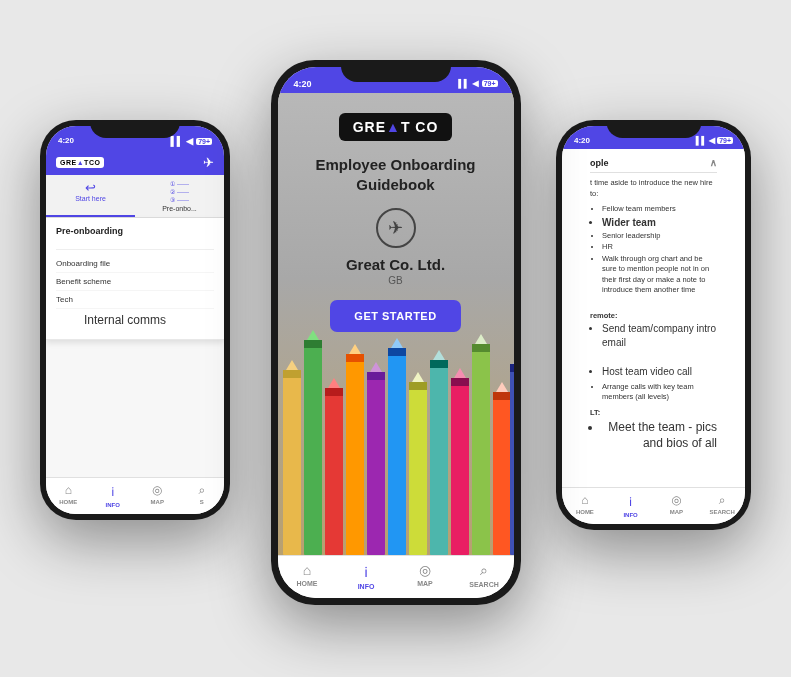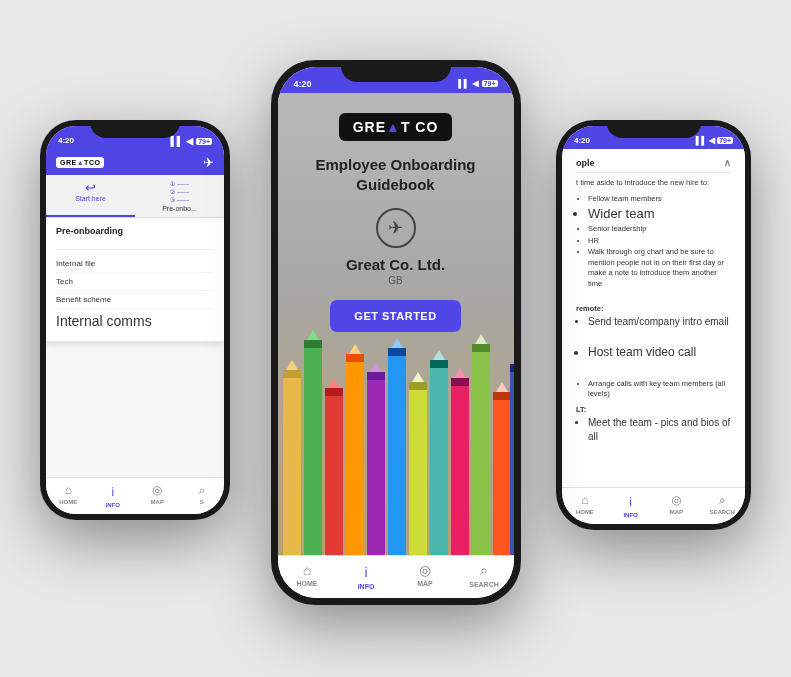--- a/index.html
+++ b/index.html
@@ -189,24 +189,24 @@
             <span style="font-size:6px; color:#5046e5;">① ——</span>
             <span style="font-size:6px; color:#5046e5;">② ——</span>
             <span style="font-size:6px; color:#5046e5;">③ ——</span>
           </div>
           <span>Pre-onbo...</span>
         </div>
       </div>
 
       <div class="dropdown-panel" style="background:#fff; padding:8px 10px; box-shadow:0 3px 6px rgba(0,0,0,0.1); z-index:2;">
         <div style="font-size:9px; font-weight:700; color:#222; margin-bottom:5px; padding-bottom:13px; border-bottom:1px solid #eee;">Pre-onboarding</div>
-        <div style="font-size:8px; color:#333; padding:4px 0; border-bottom:1px solid #f5f5f5;">Internal file</div>
+        <div style="font-size:8px; color:#333; padding:4px 0; border-bottom:1px solid #f5f5f5;">Onboarding file</div>
+        <div style="font-size:8px; color:#333; padding:4px 0; border-bottom:1px solid #f5f5f5;">Benefit scheme</div>
         <div style="font-size:8px; color:#333; padding:4px 0; border-bottom:1px solid #f5f5f5;">Tech</div>
-        <div style="font-size:8px; color:#333; padding:4px 0; border-bottom:1px solid #f5f5f5;">Benefit scheme</div>
-        <div style="font-size:14px; color:#333; padding:4px 0;">Internal comms</div>
+        <div style="font-size:12px; color:#333; padding:4px 0;margin-left:28px;">Internal comms</div>
       </div>
 
       <div style="flex:1; background:#f7f7f7;"></div>
 
       <div class="nav-tabs small-nav-tabs" style="display:flex; background:#fff; border-top:1px solid #e0e0e0; padding:5px 0 6px;">
         <div style="flex:1; display:flex; flex-direction:column; align-items:center; font-size:6px; color:#888; gap:2px;">
           <span style="font-size:12px;">⌂</span>
           <span style="font-weight:700; font-size:6px; text-transform:uppercase;">HOME</span>
         </div>
         <div style="flex:1; display:flex; flex-direction:column; align-items:center; font-size:6px; color:#5046e5; gap:2px;">
@@ -337,47 +337,47 @@
       <div class="status-bar" style="background:#5046e5; padding:10px 12px 4px; display:flex; justify-content:space-between; font-size:8px;">
         <span>4:20</span>
         <div style="display:flex; gap:2px; align-items:center; font-size:8px;">
           <span>▌▌</span>
             <span>◀</span>
             <span style="background:#fff; color:#5046e5; border-radius:2px; padding:0 2px; font-size:7px; font-weight:800;">79+</span>
         </div>
       </div>
 
 
-      <div style="flex:1; background:#fff; overflow:hidden; padding:8px 14px; font-size:7.5px;">
+      <div style="flex:1; background:#fff; overflow:hidden; padding:8px 28px; font-size:7.5px;">
 
         <div style="display:flex; justify-content:space-between; align-items:center; font-size:9px; font-weight:700; color:#222; border-bottom:1px solid #e0e0e0; padding-bottom:4px; margin-bottom:5px;">
           <span>ople</span>
           <span style="font-size:10px; color:#888;">∧</span>
         </div>
 
         <p style="font-size:7.5px; color:#333; margin-bottom:5px; line-height:1.4;">t time aside to introduce the new hire to:</p>
 
         <ul style="list-style:disc; padding-left:12px; margin-bottom:15px;">
           <li style="font-size:7.5px; color:#333; line-height:1.4; margin-bottom:1px;">Fellow team members</li>
-          <li style="font-size:13px; color:#333; line-height:1.4; margin-bottom:1px;">Wider team</li>
+          <li style="font-size:10px; color:#333; line-height:1.4; margin-bottom:1px;font-weight:bold;">Wider team</li>
           <li style="font-size:7.5px; color:#333; line-height:1.4; margin-bottom:1px;">Senior leadership</li>
           <li style="font-size:7.5px; color:#333; line-height:1.4; margin-bottom:1px;">HR</li>
           <li style="font-size:7.5px; color:#333; line-height:1.4;">Walk through org chart and be sure to mention people not in on their first day or make a note to introduce them another time</li>
         </ul>
 
         <p style="font-size:7.5px; font-weight:600; color:#333; margin:4px 0 2px;">remote:</p>
         <ul style="list-style:disc; padding-left:12px; margin-bottom:5px;">
           <li style="font-size:10px; color:#333; line-height:1.4; margin-bottom:15px;">Send team/company intro email</li>
-          <li style="font-size:12px; color:#333; line-height:1.4; margin-bottom:18px;">Host team video call</li>
+          <li style="font-size:10px; color:#333; line-height:1.4; margin-bottom:3px;">Host team video call</li>
           <li style="font-size:7.5px; color:#333; line-height:1.4;">Arrange calls with key team members (all levels)</li>
         </ul>
 
         <p style="font-size:7.5px; font-weight:600; color:#333; margin:4px 0 2px;">LT:</p>
         <ul style="list-style:disc; padding-left:12px;">
-          <li style="font-size:10px; color:#333; line-height:1.4;">Meet the team - pics and bios of all</li>
+          <li style="font-size:12px; color:#333; line-height:1.4;text-align:right;">Meet the team - pics and bios of all</li>
         </ul>
 
       </div>
 
       <div style="display:flex; background:#fff; border-top:1px solid #e0e0e0; padding:5px 0 6px;">
         <div style="flex:1; display:flex; flex-direction:column; align-items:center; font-size:6px; color:#888; gap:2px;">
           <span style="font-size:12px;">⌂</span>
           <span style="font-weight:700; font-size:6px; text-transform:uppercase;">HOME</span>
         </div>
         <div style="flex:1; display:flex; flex-direction:column; align-items:center; font-size:6px; color:#5046e5; gap:2px;">

